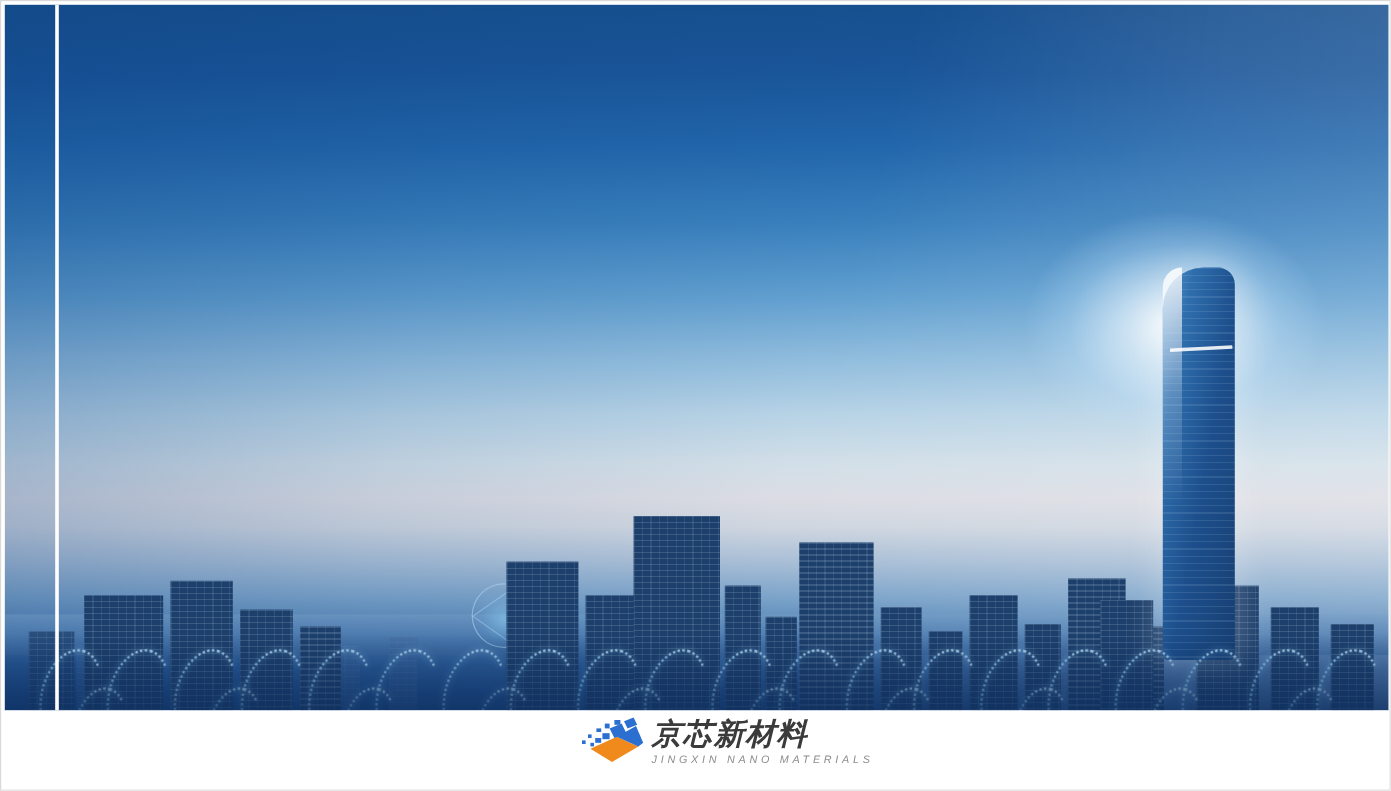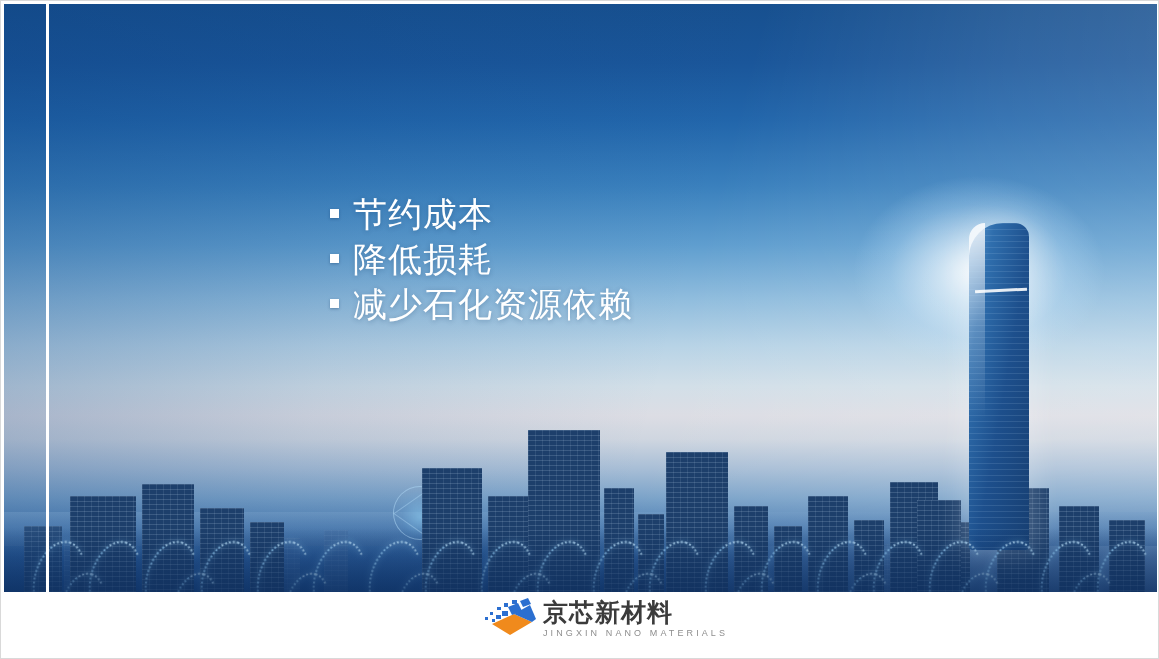--- a/index.html
+++ b/index.html
@@ -120,21 +120,21 @@
     width:9px;height:9px;background:#ffffff;margin-right:14px;flex:none;
     box-shadow:0 1px 3px rgba(10,45,90,.35);
   }
   .bullet-text{
     font-size:34px;color:#ffffff;line-height:1;letter-spacing:1px;
     text-shadow:0 1px 5px rgba(10,45,90,.30);white-space:nowrap;
   }
 
   
   .footer{position:absolute;left:3px;top:591px;width:1153px;height:64px;background:#ffffff;}
-  .logo{position:absolute;left:478px;top:5px;display:flex;align-items:center;}
+  .logo{position:absolute;left:478px;top:5px;display:flex;align-items:center;font-style:italic;}
   .logo-mark{position:relative;width:54px;height:44px;flex:none;}
   .logo-type{margin-left:7px;}
   .logo-cn{
     font-size:25px;font-weight:bold;color:#3b3b3b;line-height:1;letter-spacing:1px;white-space:nowrap;
   }
   .logo-en{
     margin-top:4px;font-size:9px;color:#8d8d8d;letter-spacing:3.1px;line-height:1;white-space:nowrap;
   }
 </style>
 </head>
@@ -220,34 +220,20 @@
         <div class="arc" style="left:954px;bottom:-44px;width:38px;height:60px;"></div>
         <div class="arc" style="left:1066px;bottom:-44px;width:38px;height:60px;"></div>
       </div>
       <div class="bottom-fade"></div>
     </div>
   </div>
 
   <div class="vrule"></div>
 
 
-  <div class="bullets">
-    <div class="bullet">
-      <span class="bullet-mark"></span>
-      <span class="bullet-text">节约成本</span>
-    </div>
-    <div class="bullet">
-      <span class="bullet-mark"></span>
-      <span class="bullet-text">降低损耗</span>
-    </div>
-    <div class="bullet">
-      <span class="bullet-mark"></span>
-      <span class="bullet-text">减少石化资源依赖</span>
-    </div>
-  </div>
 
   <div class="footer">
     <div class="logo">
       <span class="logo-mark">
         <svg width="54" height="44" viewBox="0 0 54 44" xmlns="http://www.w3.org/2000/svg">
           <polygon points="10,27 32,17 50,25 28,38" fill="#f08a1c"></polygon>
           <polygon points="32,17 48,8 54,22 50,25" fill="#2b6fd0"></polygon>
           <polygon points="26,10 36,6 40,14 30,18" fill="#2b6fd0"></polygon>
           <polygon points="38,4 46,1 49,7 41,10" fill="#2b6fd0"></polygon>
           <rect x="20" y="14" width="6" height="5" fill="#2b6fd0"></rect>

